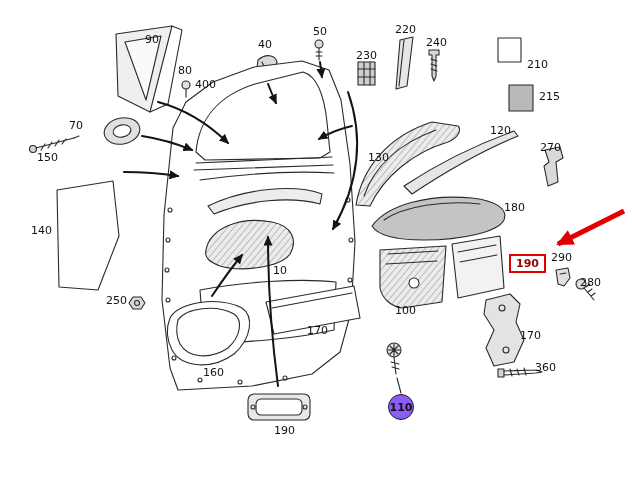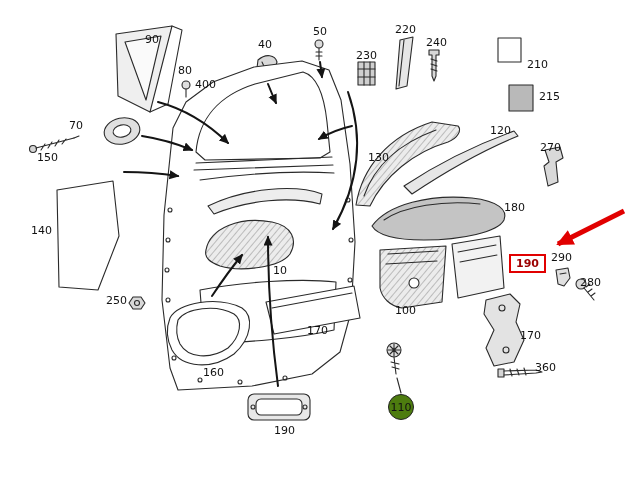--- a/index.html
+++ b/index.html
@@ -2,21 +2,21 @@
 <html><head>
 <meta charset="utf-8">
 <style>
   html,body{margin:0;padding:0;background:#ffffff;}
   #stage{position:relative;width:632px;height:478px;background:#ffffff;
          font-family:"DejaVu Sans",sans-serif;overflow:hidden;padding-left:40px;}
   #stage svg{position:absolute;left:0;top:0;}
   .lbl{position:absolute;font-size:11px;color:#111;line-height:1;white-space:nowrap;}
   .lbl-circle{position:absolute;width:26px;height:26px;border:1.3px solid #222;border-radius:50%;
               display:flex;align-items:center;justify-content:center;font-size:11px;color:#111;
-              background:#4d7c0f;box-sizing:border-box;}
+              background:#8b5cf6;box-sizing:border-box;font-weight:bold;}
   .lbl-box{position:absolute;border:2px solid #e10000;color:#9b0000;font-size:11px;font-weight:bold;
            padding:2px 5px;line-height:1;background:#fff;margin-top:12px;}
 </style>
 </head>
 <body>
 
 <div id="stage">
 
   <svg width="632" height="478" viewBox="0 0 632 478">
     <defs>

